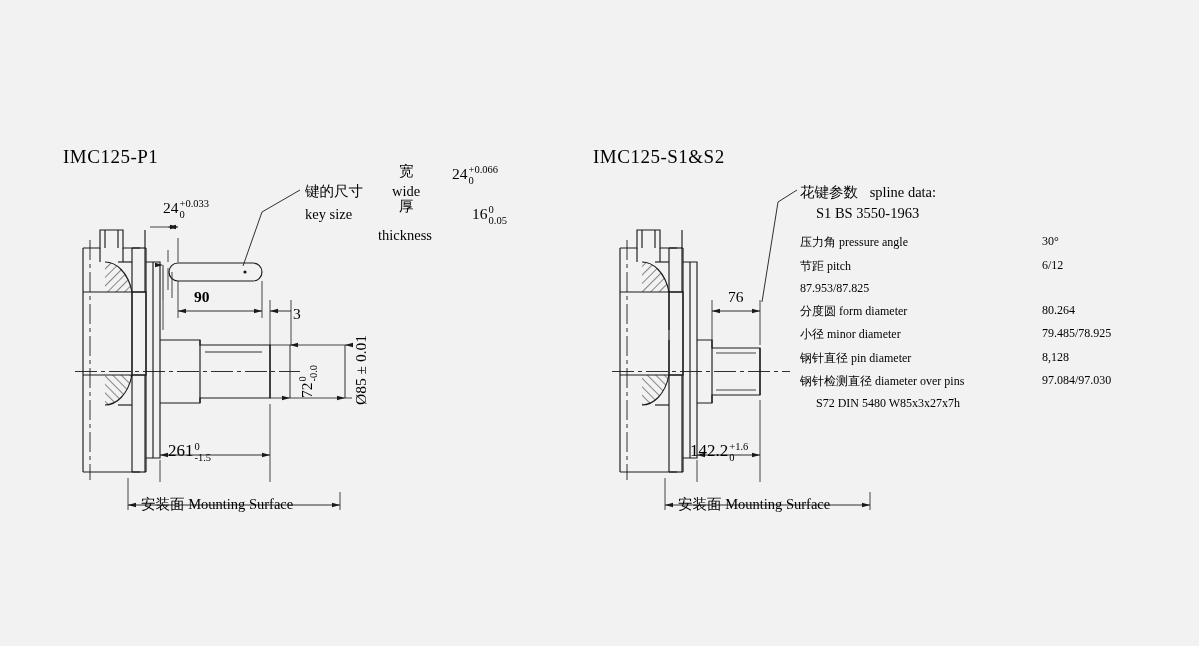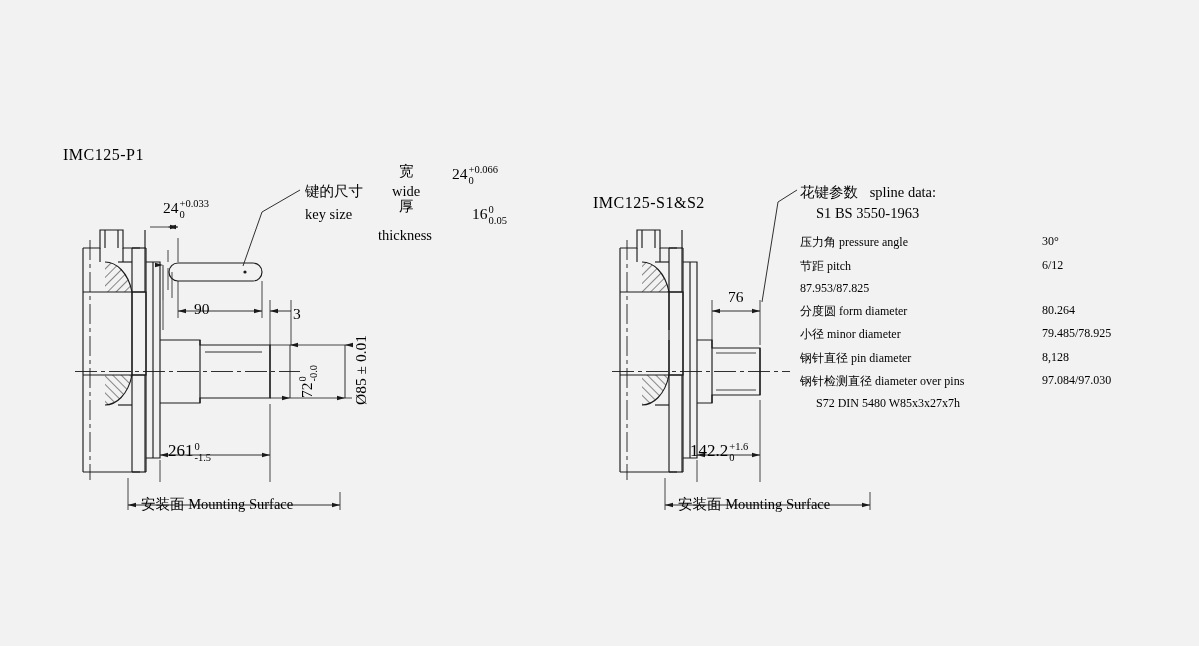--- a/index.html
+++ b/index.html
@@ -18,21 +18,21 @@
   .canvas {
     position: absolute;
     left: 0; top: 0;
     width: 1199px;
     height: 646px;
   }
   .abs { position: absolute; }
 
   .title {
     font-family: "Liberation Serif", serif;
-    font-size: 16px;
+    font-size: 19px;
     letter-spacing: 0.5px;
     white-space: nowrap;
     text-align: right;
   }
   .lbl {
     font-family: "Liberation Serif", serif;
     font-size: 14.5px;
     white-space: nowrap;
   }
   .dim {
@@ -234,37 +234,37 @@
 <div class="abs lbl" style="left:399px; top:197px;">厚</div>
 <div class="abs lbl" style="left:378px; top:227px;">thickness</div>
 <div class="abs dim" style="left:452px; top:204px;margin-left:20px;">
   <span>16</span><span class="tol"><span>0</span><span>0.05</span></span>
 </div>
 
 <div class="abs dim" style="left:163px; top:198px;">
   <span>24</span><span class="tol"><span>+0.033</span><span>0</span></span>
 </div>
 
-<div class="abs dim" style="left:194px; top:300px;">90</div>
+<div class="abs dim" style="left:194px; top:288px;font-weight:bold;">90</div>
 
 <div class="abs dim" style="left:293px; top:305px;">3</div>
 
 <div class="abs dim vert" style="left:352px; top:405px;">Ø85 ± 0.01</div>
 
 <div class="abs dim vert" style="left:297px; top:398px;">
   <span>72</span><span class="tol"><span>0</span><span>-0.0</span></span>
 </div>
 
 <div class="abs dim" style="left:168px; top:441px; font-size:17px;">
   <span>261</span><span class="tol"><span>0</span><span>-1.5</span></span>
 </div>
 
 <div class="abs lbl" style="left:141px; top:495px;">安装面 Mounting Surface</div>
 
-<div class="abs title" style="left:593px; top:146px;margin-top:48px;">IMC125-S1&amp;S2</div>
+<div class="abs title" style="left:593px; top:146px;">IMC125-S1&amp;S2</div>
 
 <div class="abs lbl" style="left:800px; top:183px;">
   <span>花键参数</span>
   <span style="margin-left:8px;">spline data:</span>
 </div>
 <div class="abs lbl" style="left:816px; top:205px;">S1 BS 3550-1963</div>
 
 <div class="spec-table" style="left:800px; top:234px;">
   <div class="spec-line">
     <div class="spec name"><span>压力角</span> <span>pressure angle</span></div>

